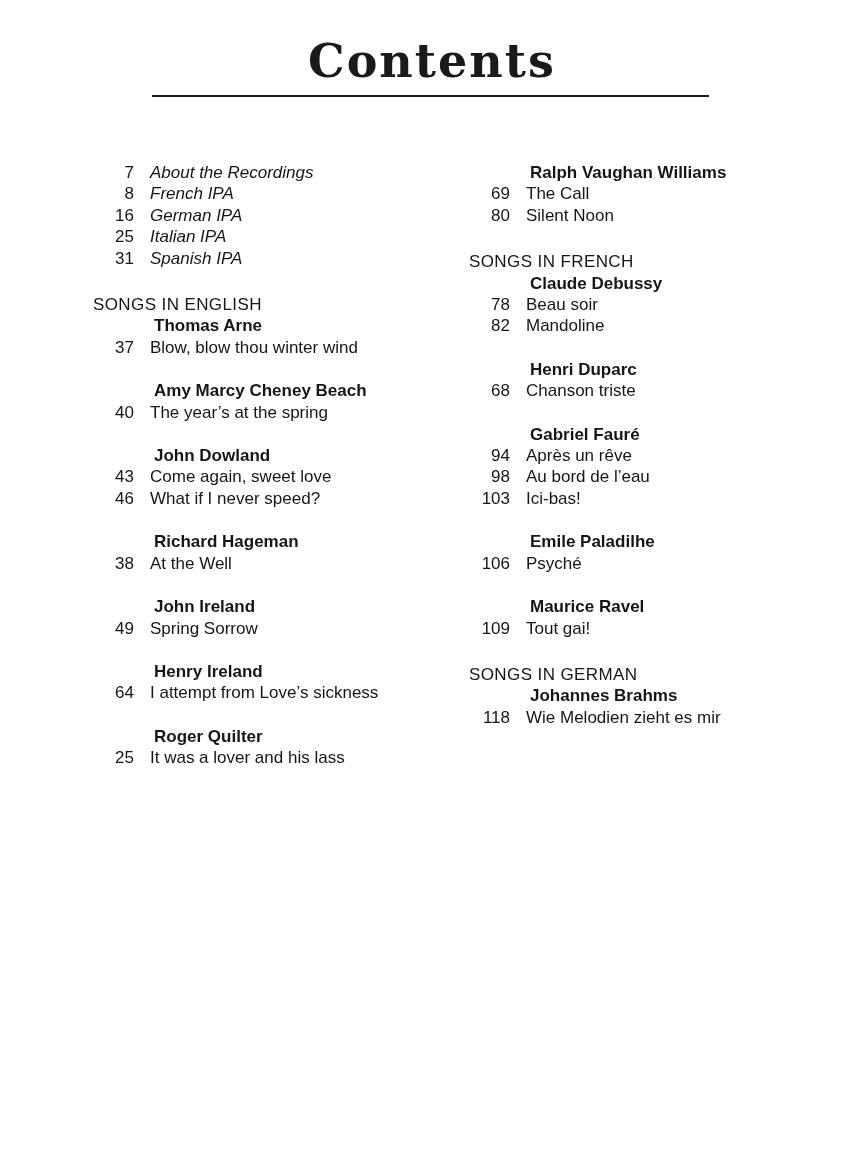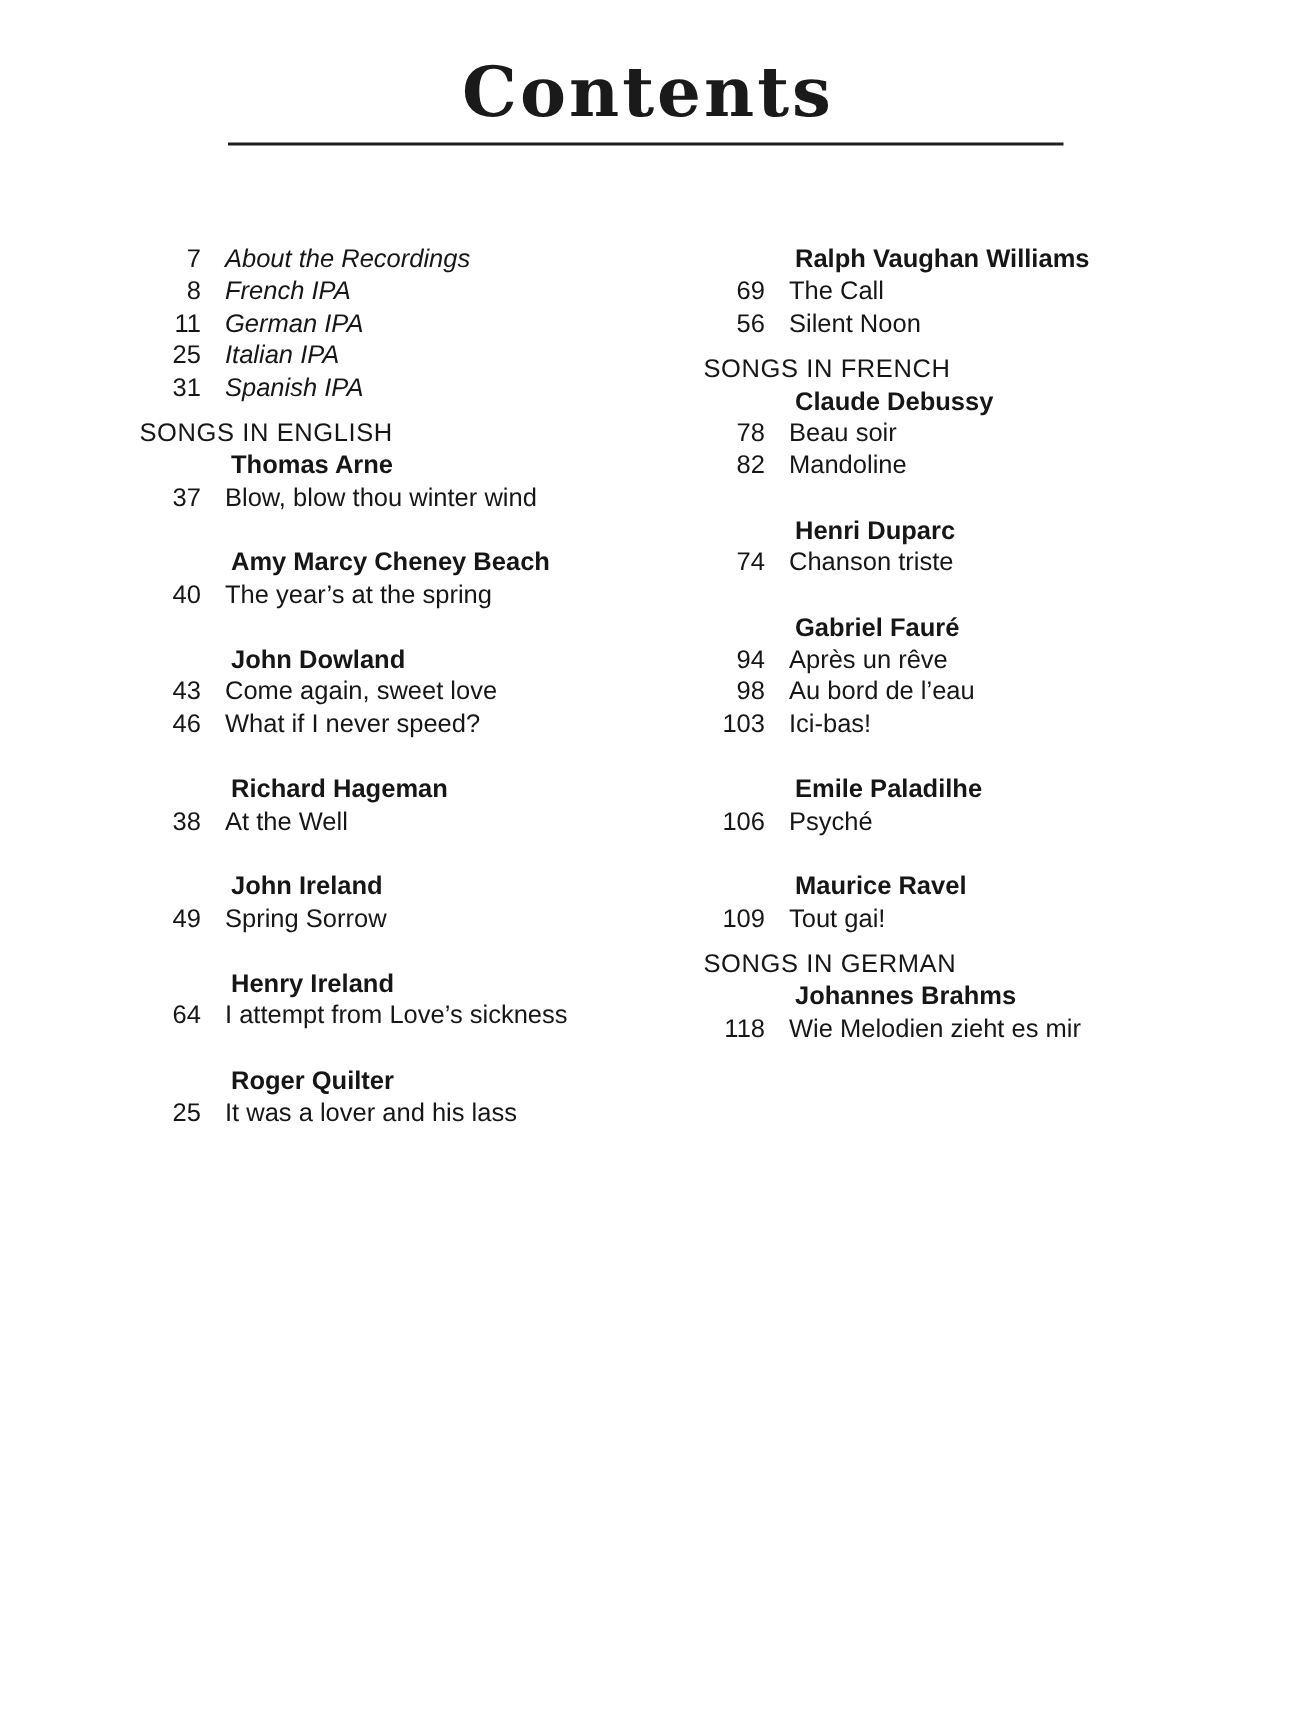--- a/index.html
+++ b/index.html
@@ -24,21 +24,21 @@
   }
 
   .col {
     position: absolute; top: 162px; width: 352px;
     font-size: 17px; line-height: 21.4px;
   }
   .col-left  { left: 90px; }
   .col-right { left: 466px; }
 
   .gap         { margin-top: 22px; }
-  .gap-section { margin-top: 9px; }
+  .gap-section { margin-top: 25px; }
 
   .section-header { padding-left: 3px; letter-spacing: 0.4px; }
 
   .composer { padding-left: 64px; font-weight: bold; }
 
   .row { display: flex; }
   .num { flex: 0 0 44px; width: 44px; text-align: right; }
   .song { margin-left: 16px; white-space: nowrap; }
   .italic { font-style: italic; }
 </style>
@@ -52,21 +52,21 @@
       <div>
         <div class="row">
           <span class="num">7</span>
           <span class="song italic">About the Recordings</span>
         </div>
         <div class="row">
           <span class="num">8</span>
           <span class="song italic">French IPA</span>
         </div>
         <div class="row">
-          <span class="num">11</span>
+          <span class="num">16</span>
           <span class="song italic">German IPA</span>
         </div>
         <div class="row">
           <span class="num">25</span>
           <span class="song italic">Italian IPA</span>
         </div>
         <div class="row">
           <span class="num">31</span>
           <span class="song italic">Spanish IPA</span>
         </div>
@@ -127,40 +127,40 @@
       </div>
     </div>
   <div class="col col-right" id="col-right">
       <div class="group">
         <div class="composer">Ralph Vaughan Williams</div>
         <div class="row">
           <span class="num">69</span>
           <span class="song">The Call</span>
         </div>
         <div class="row">
-          <span class="num">56</span>
+          <span class="num">80</span>
           <span class="song">Silent Noon</span>
         </div>
       </div>
       <div class="gap-section section-header">SONGS IN FRENCH</div>
       <div class="group">
         <div class="composer">Claude Debussy</div>
         <div class="row">
           <span class="num">78</span>
           <span class="song">Beau soir</span>
         </div>
         <div class="row">
           <span class="num">82</span>
           <span class="song">Mandoline</span>
         </div>
       </div>
       <div class="gap group">
         <div class="composer">Henri Duparc</div>
         <div class="row">
-          <span class="num">74</span>
+          <span class="num">68</span>
           <span class="song">Chanson triste</span>
         </div>
       </div>
       <div class="gap group">
         <div class="composer">Gabriel Fauré</div>
         <div class="row">
           <span class="num">94</span>
           <span class="song">Après un rêve</span>
         </div>
         <div class="row">

